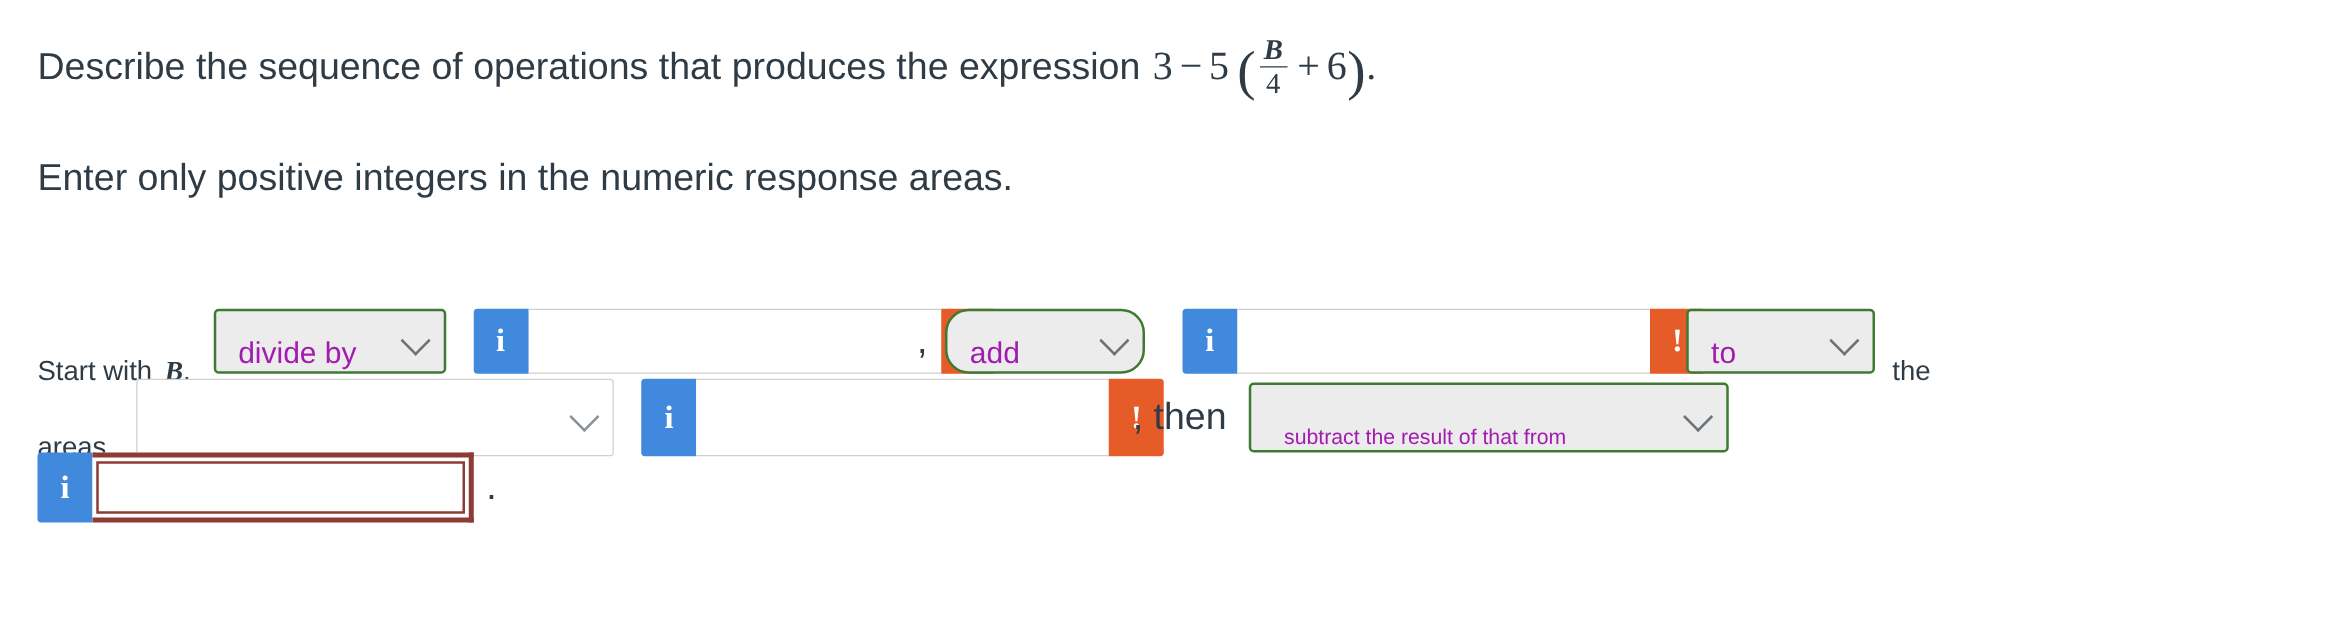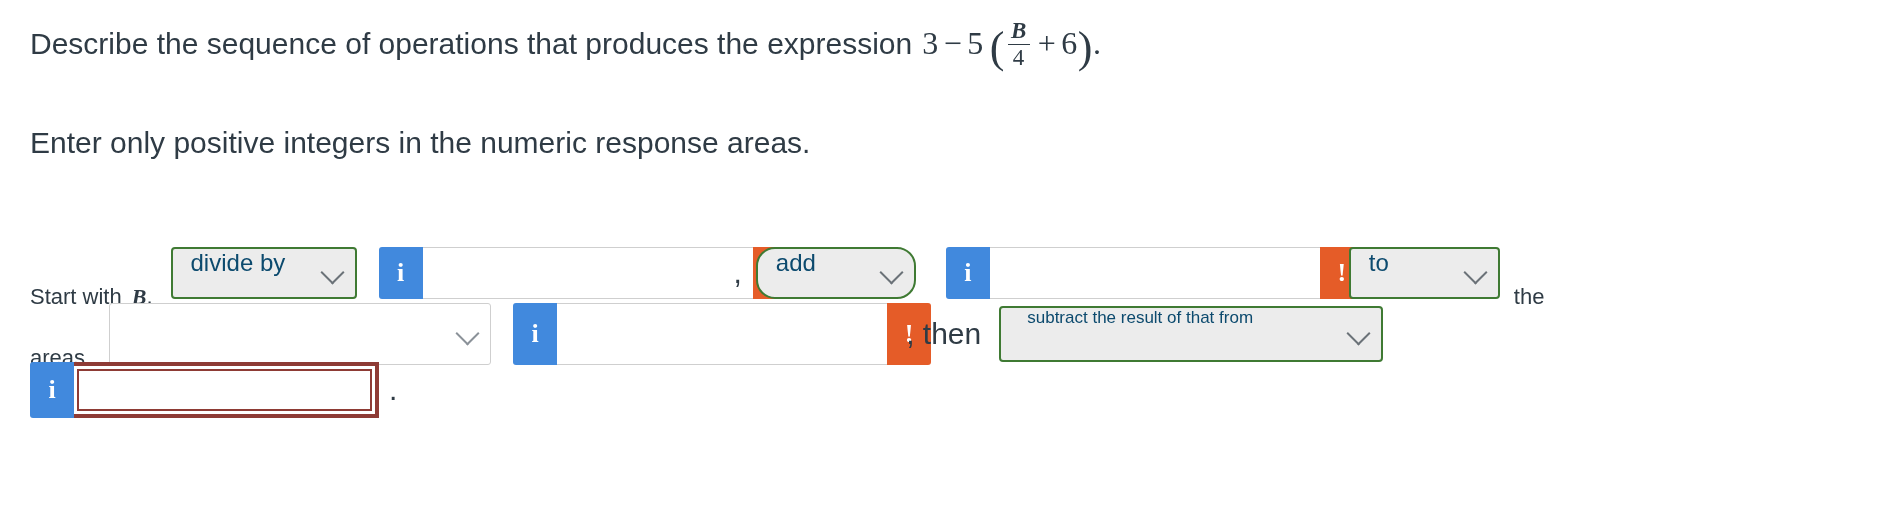--- a/index.html
+++ b/index.html
@@ -24,21 +24,21 @@
 
   
   .prompt-line {
     position: absolute;
     left: 30px;
     font-size: 30px;
     line-height: 1.25;
     color: #2f3b45;
     white-space: nowrap;
   }
-  .prompt-line.l1 { top: 20px; }
+  .prompt-line.l1 { top: 29px; }
   .prompt-line.l2 { top: 124px; }
 
   .math {
     font-family: "Liberation Serif", serif;
     font-size: 32px;
     letter-spacing: 0.5px;
   }
   .math .op { padding: 0 5px; }
   .paren {
     font-size: 44px;
@@ -90,29 +90,29 @@
     font-size: 22px;
     color: #2f3b45;
     line-height: 1;
     margin-top: 48px;
   }
 
   
   .dd {
     position: relative;
     display: inline-flex;
-    align-items: flex-start;
+    align-items: flex-end;
     box-sizing: border-box;
     height: 52px;
     background: #ececec;
     border: 2px solid #3f7a33;
     border-radius: 4px;
-    padding: 0 40px 9px 18px;
+    padding: 0 40px 0 18px;
     font-size: 24px;
-    color: #0c4a6e;
+    color: #a21caf;
     cursor: pointer;
     user-select: none;
   }
   .dd.plain {
     background: #ffffff;
     border: 1px solid #cfcfcf;
     border-radius: 3px;
   }
   .dd .chev {
     position: absolute;

